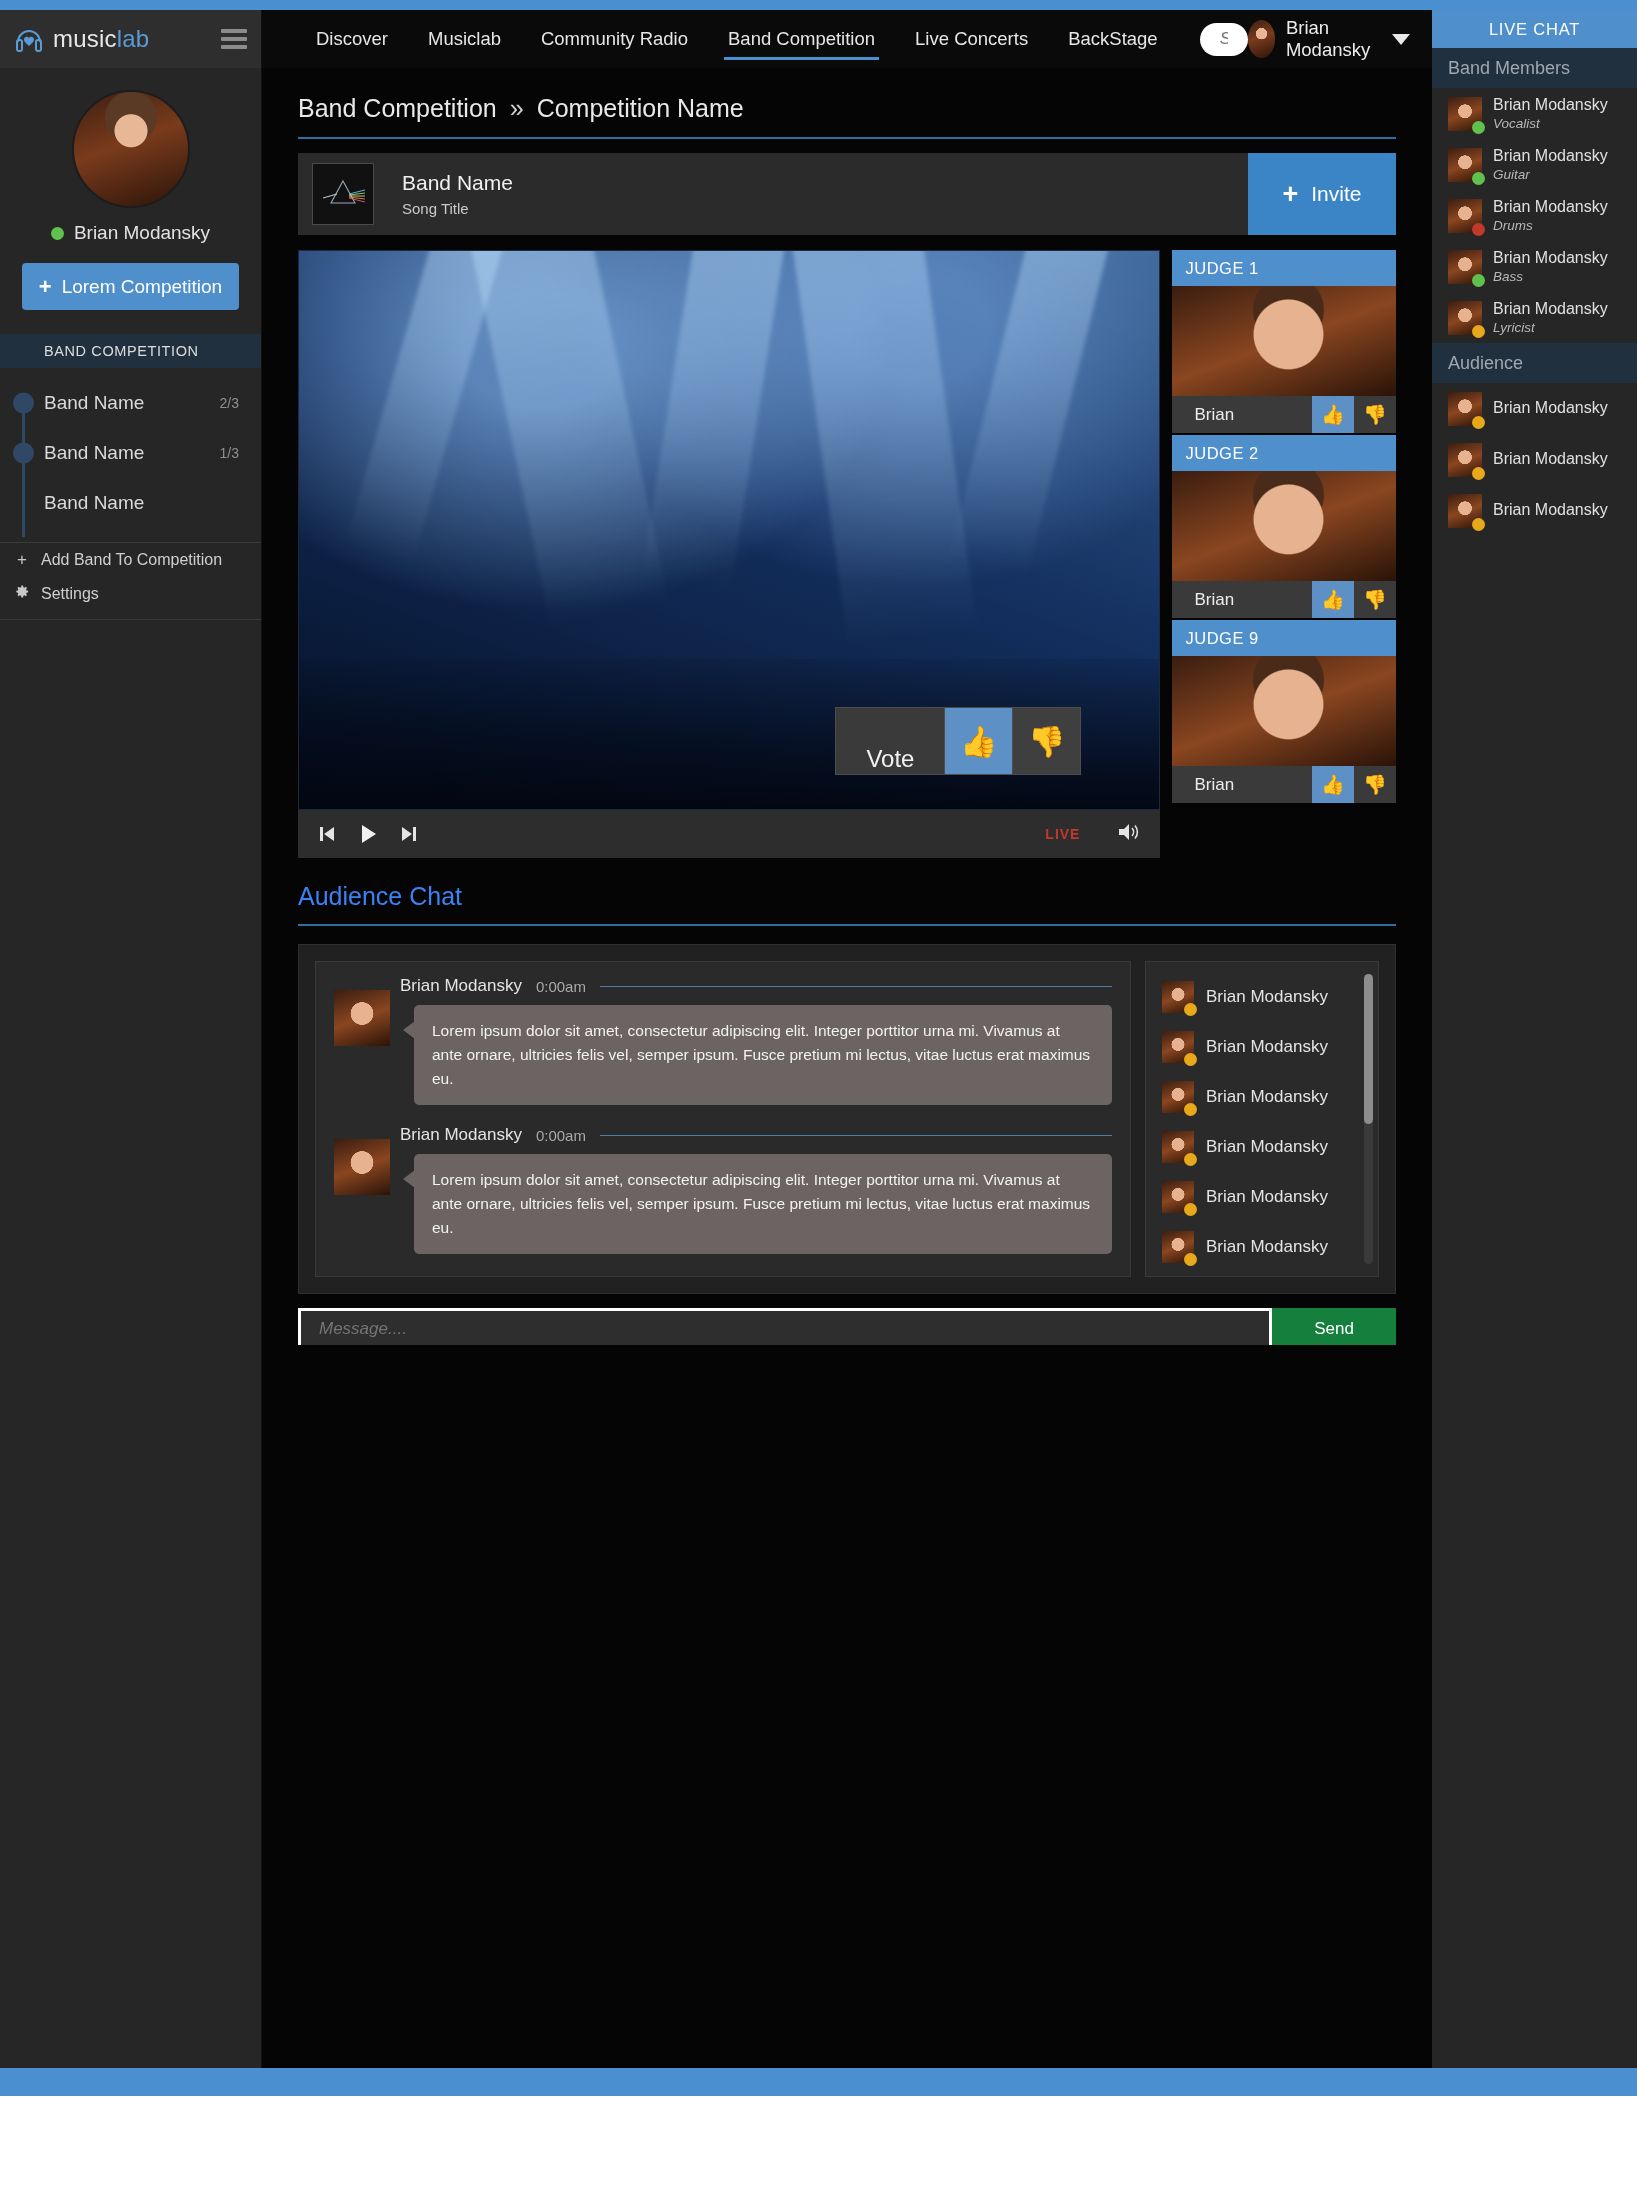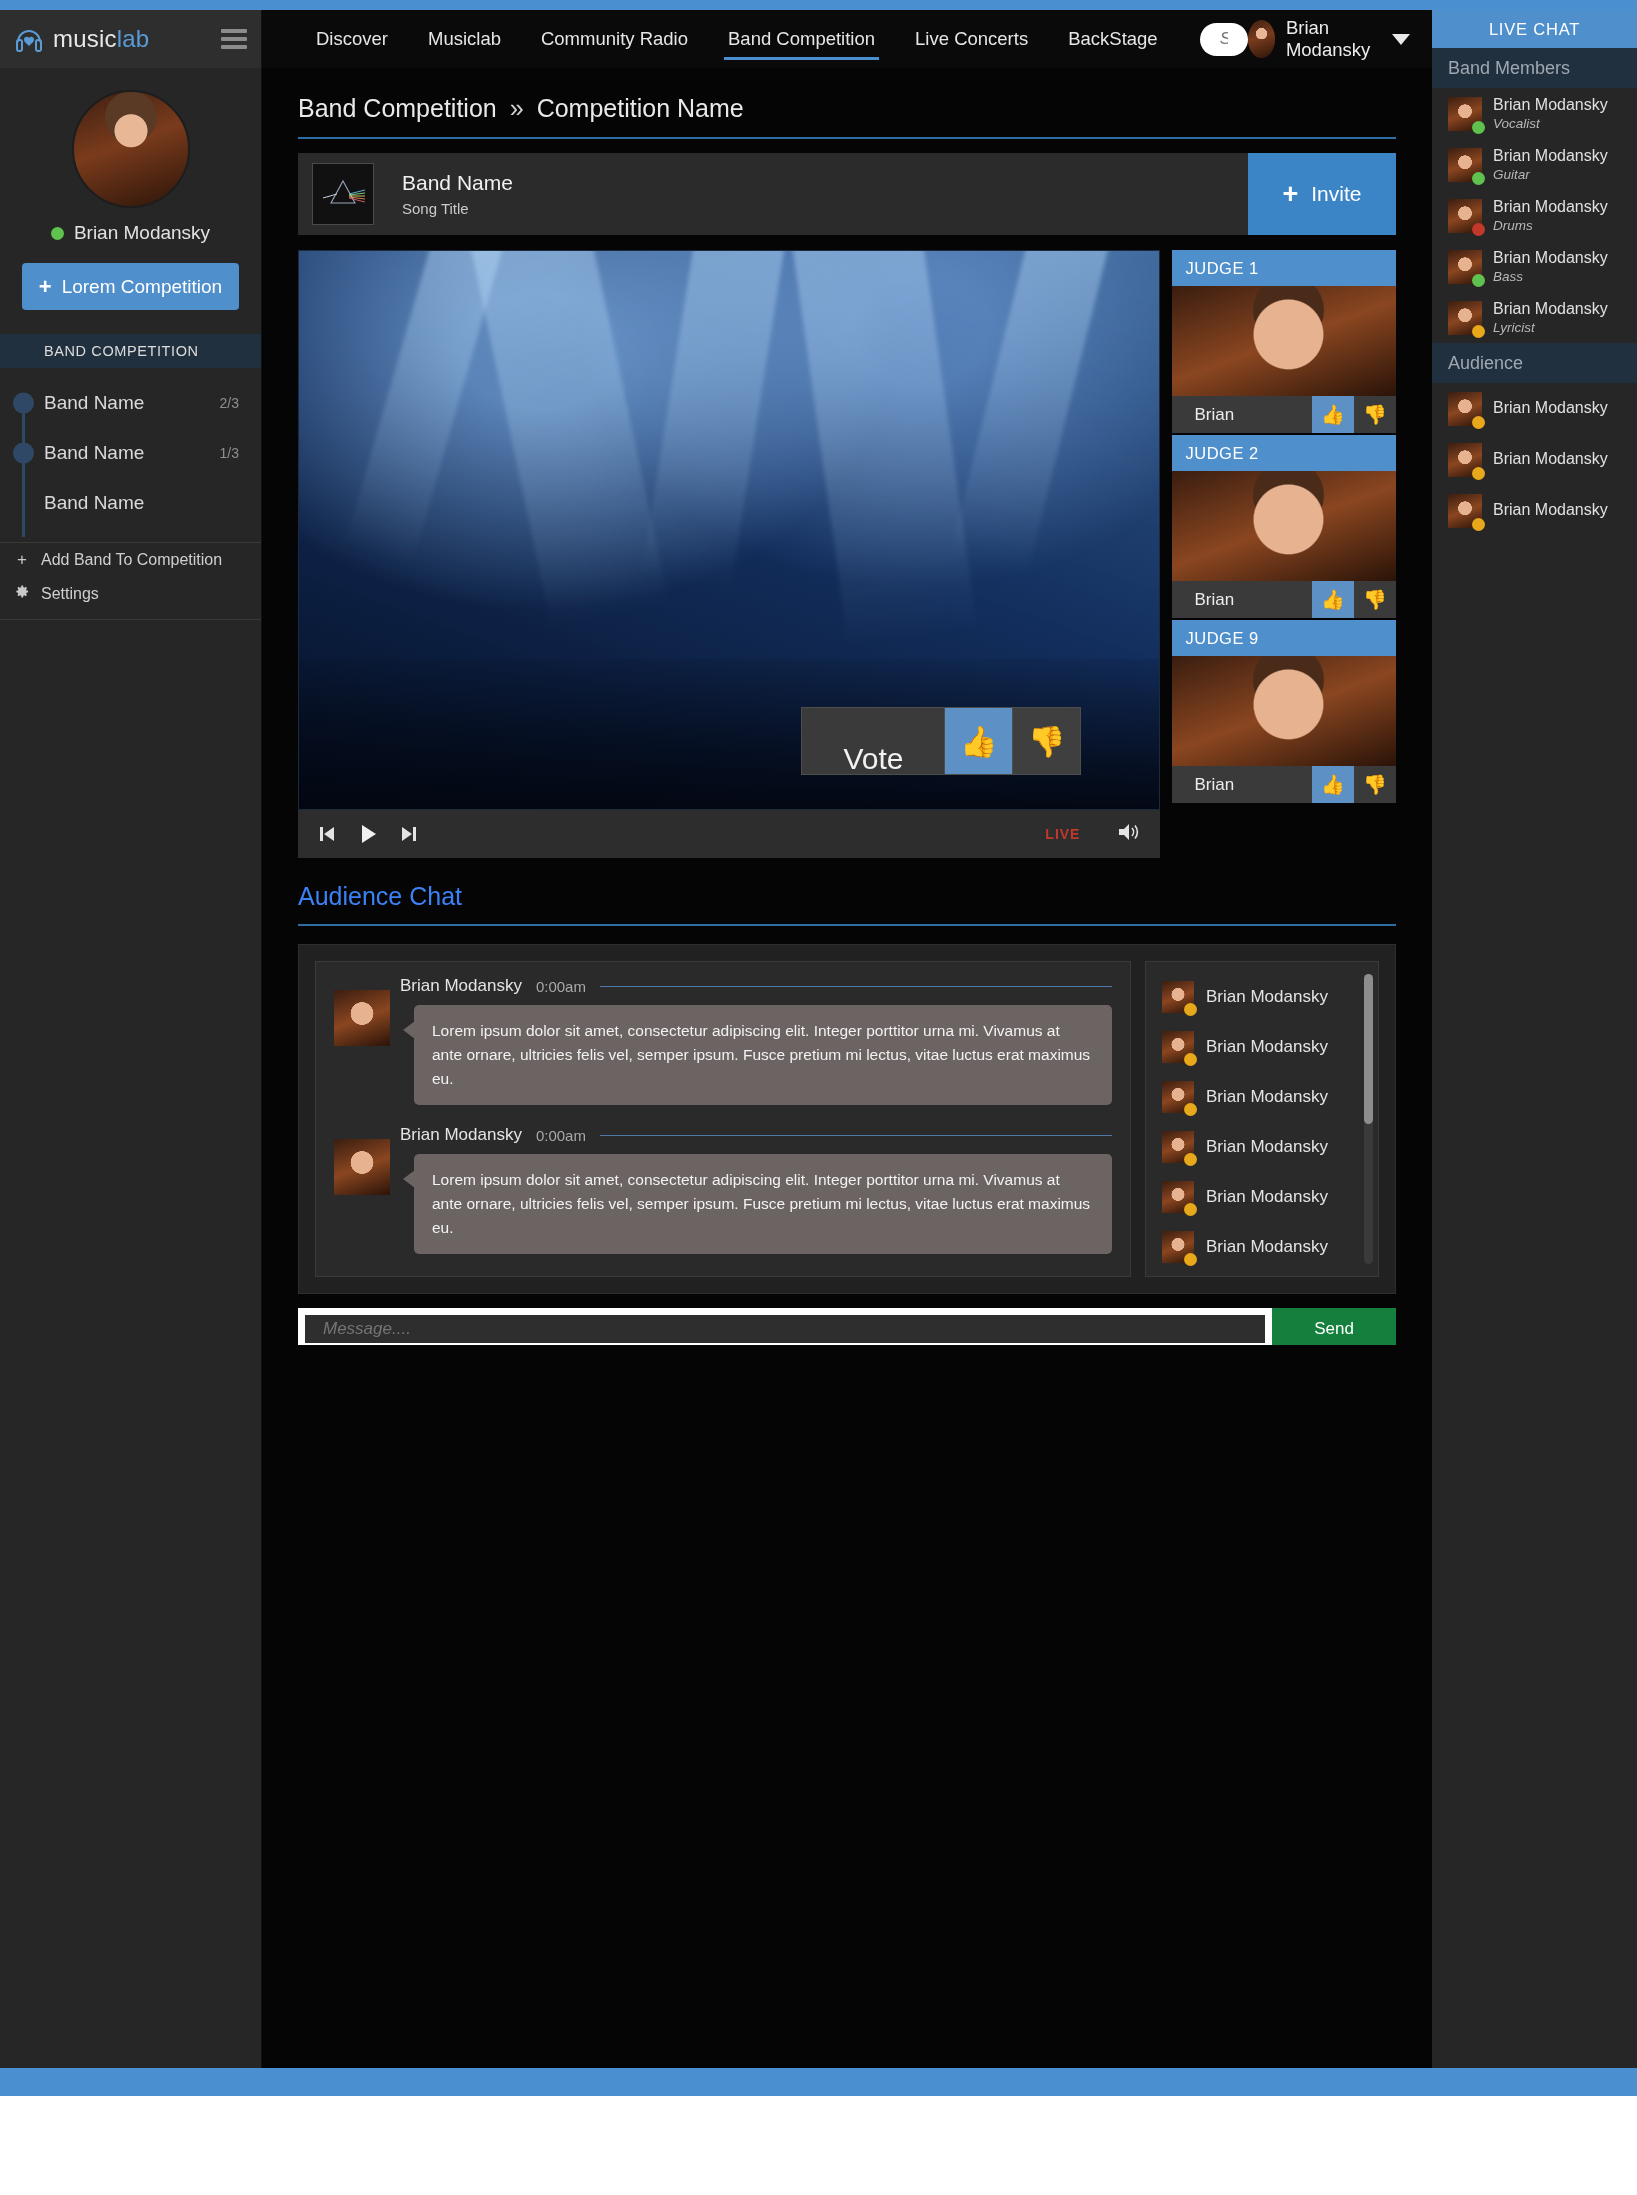--- a/index.html
+++ b/index.html
@@ -177,21 +177,21 @@
   .crowd {
     position:absolute; left:0; right:0; bottom:0; height:150px;
     background:linear-gradient(180deg, rgba(3,10,24,.1), rgba(2,6,16,.94));
   }
   .vote-box {
     position:absolute; right:78px; bottom:34px; height:68px; display:flex;
     align-items:stretch; background:#3a3a3a; border:1px solid #4d4d4d;
   }
   .vote-label {
     display:flex; align-items:center; justify-content:center;
-    padding:0 41px; color:#f2f2f2; font-size:30px;margin-top:36px;
+    padding:0 30px; color:#f2f2f2; font-size:24px;margin-top:36px;
   }
   .vote-btn {
     width:68px; display:flex; align-items:center; justify-content:center;
     font-size:30px; cursor:pointer; border-left:1px solid #4d4d4d;
   }
   .vote-btn.up { background:#5d90c4; color:#d9e7f5; }
   .vote-btn.down { background:#3f3f3f; color:#9d9d9d; }
 
   .controls {
     height:48px; background:#2d2d2d; display:flex; align-items:center;
@@ -265,21 +265,21 @@
       radial-gradient(circle at 50% 42%, #e6b290 0 26%, rgba(230,178,144,0) 27%),
       linear-gradient(160deg,#3a1d10 0%,#8a4620 50%,#2a1308 100%);
   }
   .cu-av .badge { position:absolute; right:-3px; bottom:-3px; width:13px; height:13px; border-radius:50%; }
   .cu-name { font-size:17px; color:#e4e4e4; }
   .cu-scroll { position:absolute; right:5px; top:12px; width:9px; height:290px; background:#3a3a3a; border-radius:5px; }
   .cu-scroll .thumb { position:absolute; left:0; top:0; width:9px; height:150px; background:#8d8d8d; border-radius:5px; }
 
   .send-row { margin:14px 36px 0 36px; display:flex; }
   .msg-input {
-    flex:1; height:42px; background:#2e2e2e; border:7px solid #ffffff;
+    flex:1; height:42px; background:#2e2e2e; border:3px solid #ffffff;
     color:#bdbdbd; font-size:17px; font-style:italic; padding:0 18px;
     outline:none; font-family:"Liberation Sans", sans-serif;
   }
   .send-btn {
     width:124px; height:42px; background:#15803d; color:#fff; font-size:17px;
     display:flex; align-items:center; justify-content:center; cursor:pointer; border:0;
     font-family:"Liberation Sans", sans-serif;
   }
   .panel-pad { height:26px; }
 

